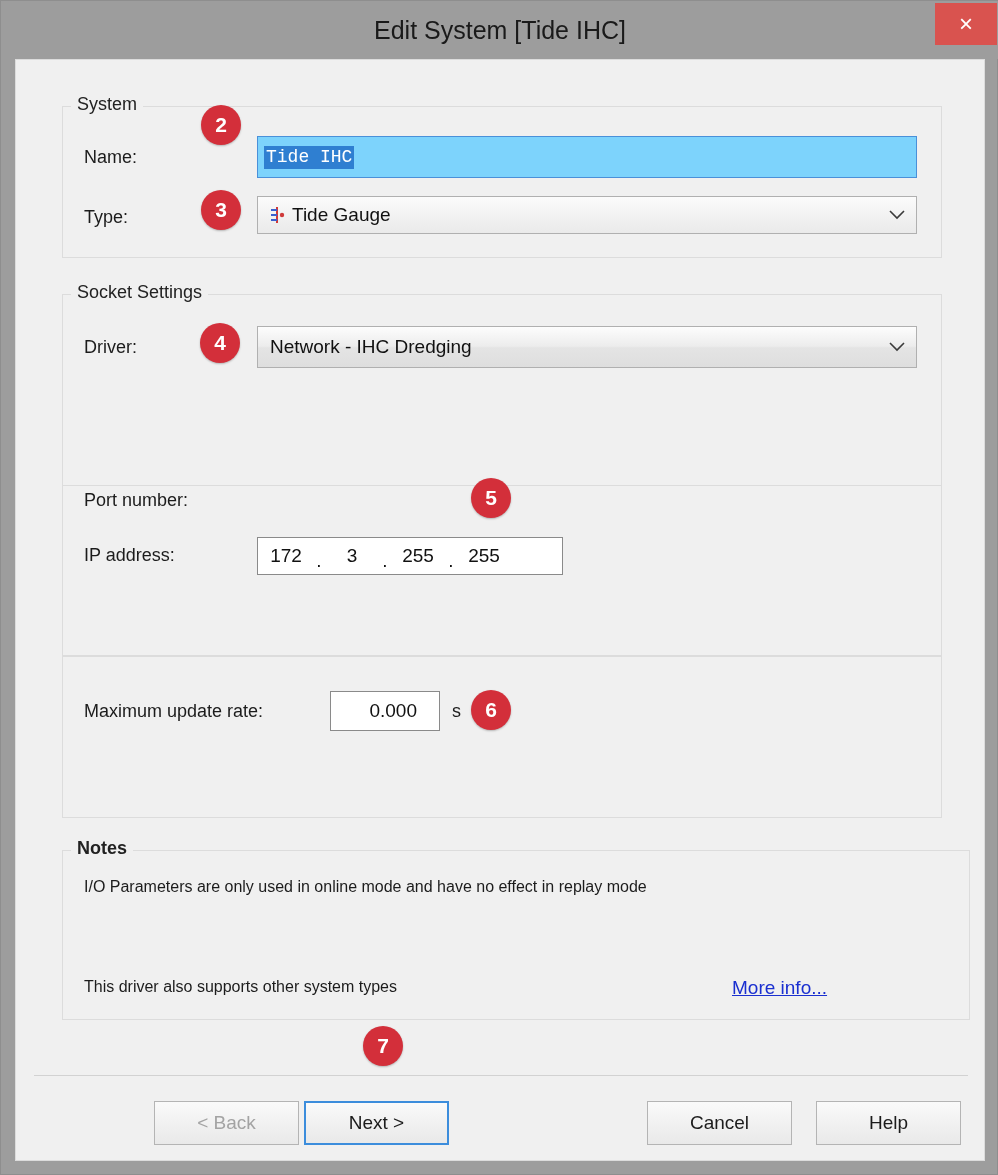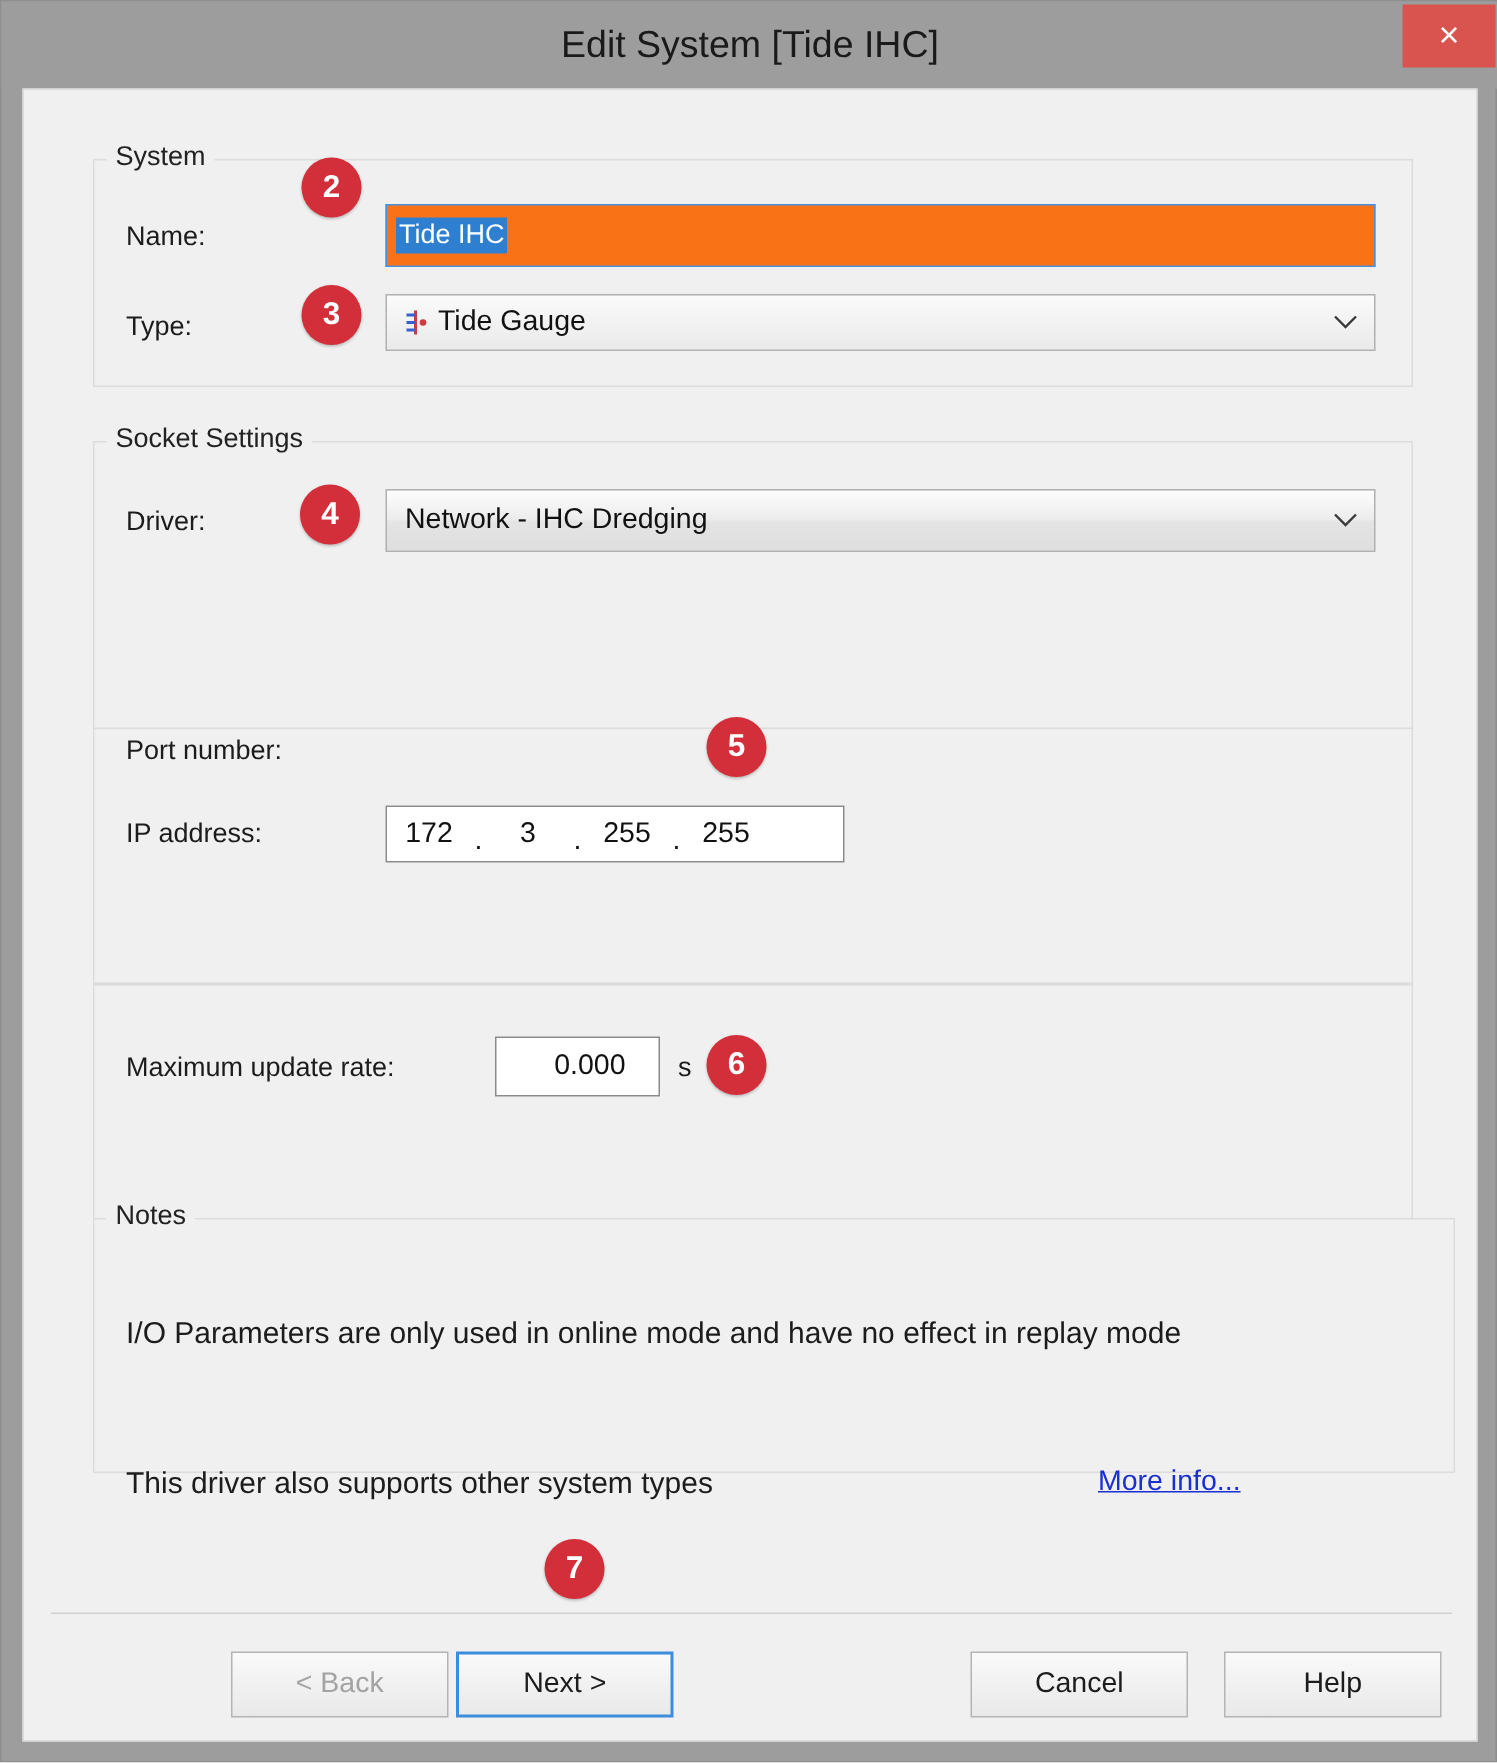--- a/index.html
+++ b/index.html
@@ -100,27 +100,28 @@
     position: absolute;
     font-size: 18px;
     color: #1c1c1c;
     white-space: nowrap;
   }
 
   
   .textbox {
     position: absolute;
     box-sizing: border-box;
-    background: #f97316;
+    background: #7dd3fc;
     border: 1px solid #4a90d9;
     font-size: 18px;
     color: #111;
     display: flex;
     align-items: center;
     padding: 0 6px;
+    font-family: Liberation Mono, monospace;
   }
   .sel {
     background: #2f7fd1;
     color: #ffffff;
     padding: 1px 2px 2px 2px;
   }
 
   
   .numbox {
     position: absolute;
@@ -191,21 +192,21 @@
     position: relative;
     width: 22px;
     height: 22px;
     margin-right: 4px;
     flex: 0 0 auto;
   }
 
   
   .note-text {
     position: absolute;
-    font-size: 20px;
+    font-size: 16px;
     color: #1c1c1c;
     white-space: nowrap;
   }
   .link {
     position: absolute;
     font-size: 19px;
     color: #1a2fd0;
     text-decoration: underline;
     cursor: pointer;
     white-space: nowrap;
@@ -326,21 +327,21 @@
         <span class="ipseg">255</span>
         <span class="ipdot">.</span>
         <span class="ipseg">255</span>
       </div>
 
       <div class="group" style="left:46px; top:596px; width:880px; height:162px; border-top:1px solid #dcdcdc;"></div>
       <div class="lbl" style="left:68px; top:641px;">Maximum update rate:</div>
       <div class="numbox" style="left:314px; top:631px; width:110px; height:40px;">0.000</div>
       <div class="lbl" style="left:436px; top:641px;">s</div>
 
-      <div class="group" style="left:46px; top:752px; width:908px; height:170px;">
+      <div class="group" style="left:46px; top:790px; width:908px; height:170px;font-weight:bold;">
         <div class="group-label">Notes</div>
       </div>
       <div class="note-text" style="left:68px; top:818px;">I/O Parameters are only used in online mode and have no effect in replay mode</div>
       <div class="note-text" style="left:68px; top:918px;">This driver also supports other system types</div>
       <div class="link" style="left:716px; top:917px;">More info...</div>
 
       <div class="separator"></div>
 
       <div class="btn disabled" style="left:138px; top:1041px; width:145px;">&lt; Back</div>
       <div class="btn default" style="left:288px; top:1041px; width:145px;">Next &gt;</div>

